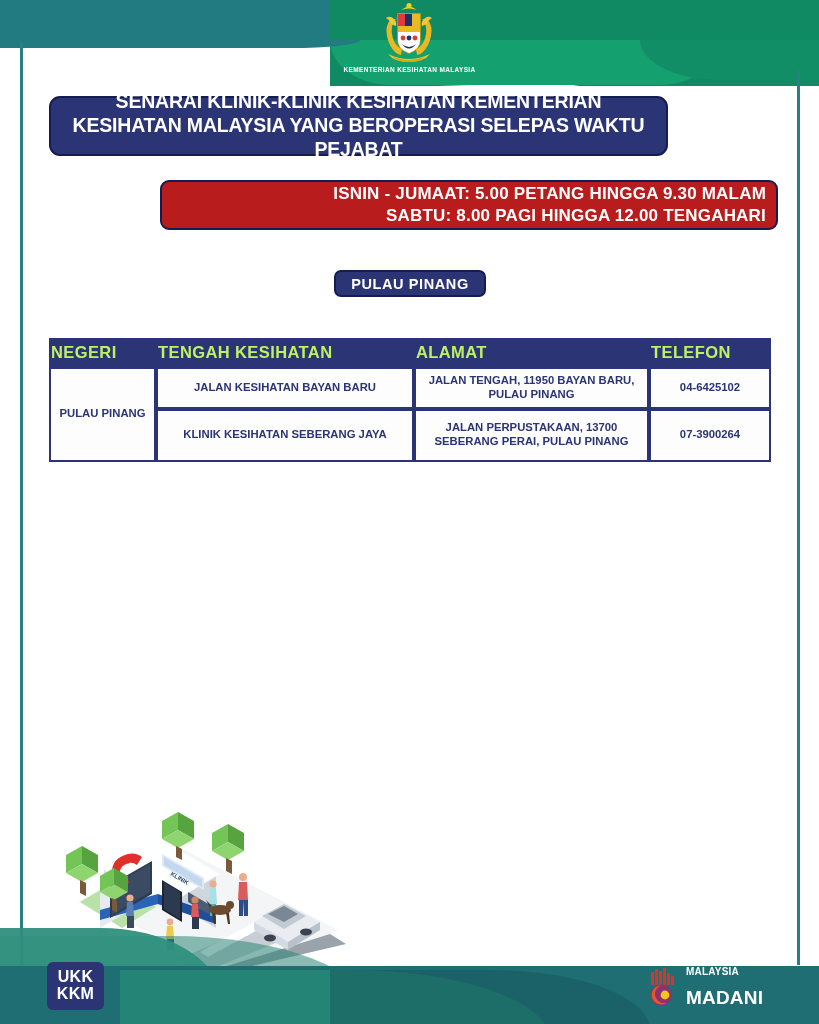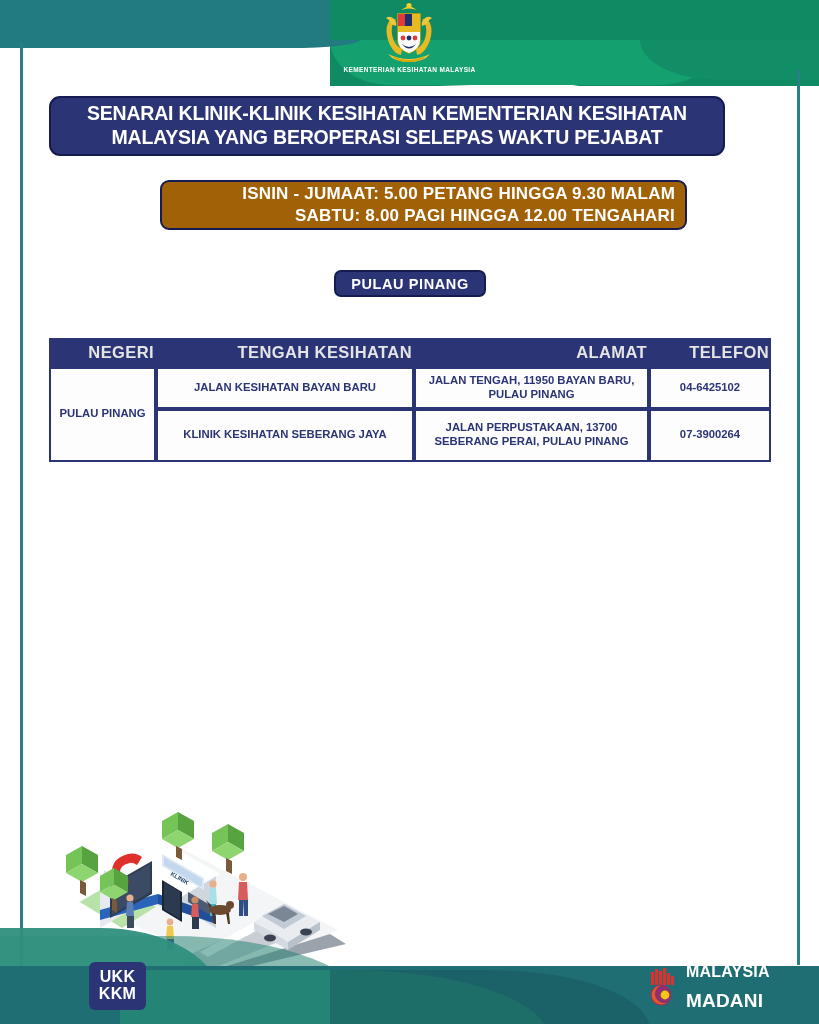--- a/index.html
+++ b/index.html
@@ -83,41 +83,41 @@
 
   
   .crest {
     position: absolute; left: 372px; top: 2px;
     width: 74px; height: 66px;
   }
 
   
   .title-banner {
     position: absolute; left: 49px; top: 96px;
-    width: 676px; height: 60px;
+    width: 619px; height: 60px;
     background: #2b3475;
     border: 2px solid #141c52;
     border-radius: 11px;
     display: flex; align-items: center; justify-content: center;
     padding: 0 16px;
   }
   .title-banner .txt {
     color: #ffffff;
     font-size: 19.5px;
     font-weight: bold;
     line-height: 1.23;
     text-align: center;
     letter-spacing: -0.2px;
   }
 
   
   .hours-banner {
     position: absolute; left: 160px; top: 180px;
-    width: 527px; height: 50px;
-    background: #a16207;
+    width: 618px; height: 50px;
+    background: #b91c1c;
     border: 2px solid #141c52;
     border-radius: 9px;
     display: flex; align-items: center; justify-content: center;
   }
   .hours-banner .txt {
     color: #ffffff;
     font-size: 17px;
     font-weight: bold;
     line-height: 1.32;
     text-align: right;
@@ -150,26 +150,26 @@
     width: 722px;
   }
   table.clinic {
     width: 722px;
     border-collapse: separate;
     border-spacing: 0;
     table-layout: fixed;
   }
   table.clinic th {
     background: #2b3475;
-    color: #e5e5e5;
+    color: #bef264;
     font-size: 16.5px;
     font-weight: bold;
     letter-spacing: 0.4px;
     height: 29px;
-    text-align: right;
+    text-align: left;
     border: 2px solid #2b3475;
     vertical-align: middle;
   }
   table.clinic td {
     background: #fdfdfd;
     color: #2b3475;
     font-size: 11.3px;
     font-weight: bold;
     text-align: center;
     vertical-align: middle;
@@ -232,21 +232,21 @@
     background: #18595f;
     border-top-right-radius: 160px 60px;
     opacity: 0.55;
   }
   .ukk-badge {
     position: absolute; left: 47px; top: 962px;
     width: 57px; height: 48px;
     background: #2b3475;
     border-radius: 6px;
     display: flex; flex-direction: column;
-    align-items: center; justify-content: center; margin-left: 42px;
+    align-items: center; justify-content: center;
   }
   .ukk-badge span {
     color: #ffffff;
     font-size: 16px;
     font-weight: bold;
     line-height: 1.05;
     letter-spacing: 0.3px;
   }
   .madani {
     position: absolute; left: 645px; top: 965px;
@@ -254,21 +254,21 @@
     display: flex; align-items: center; gap: 7px;
   }
   .madani-mark { width: 34px; height: 38px; flex: none; }
   .madani-txt {
     display: flex; flex-direction: column;
     line-height: 1.0;
   }
   .madani-txt span {
     color: #ffffff;
     font-weight: bold;
-    font-size: 16px;
+    font-size: 10px;
     letter-spacing: 0.2px;
   }
   .madani-txt .l2 { font-size: 19px; margin-top: 11px; }
 </style>
 </head>
 <body>
 
 <div class="page">
 
   <div class="header">

